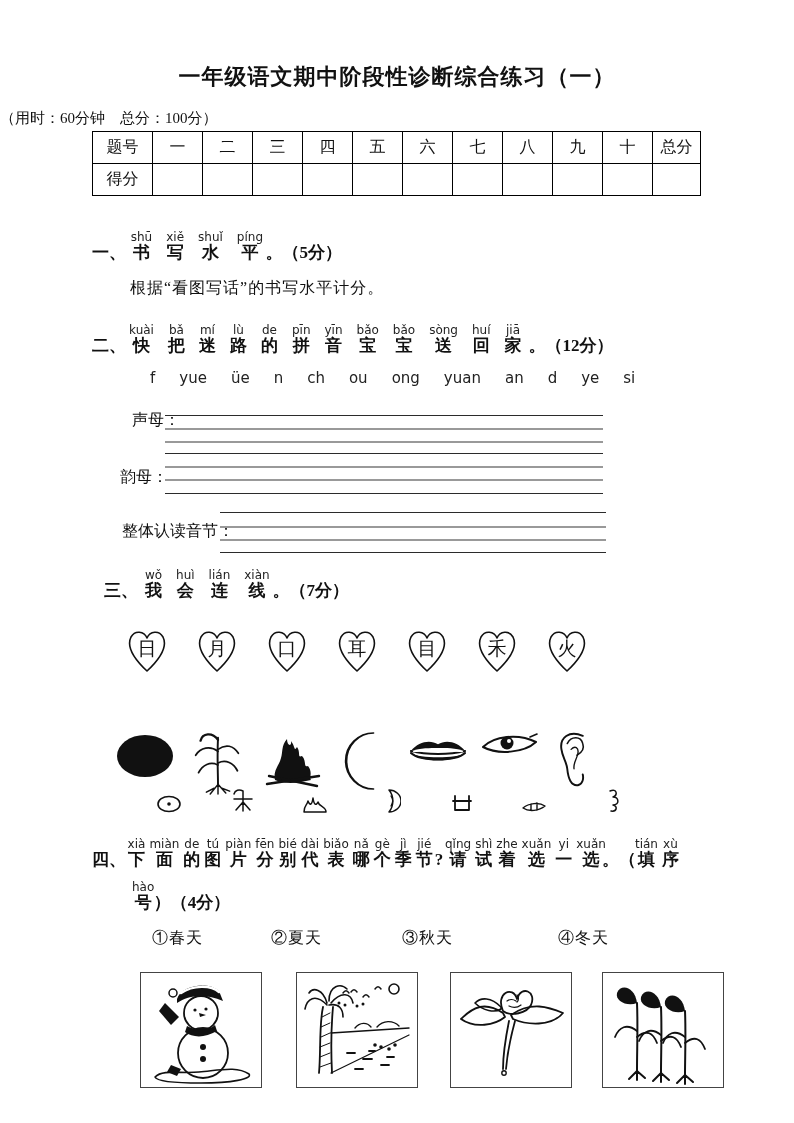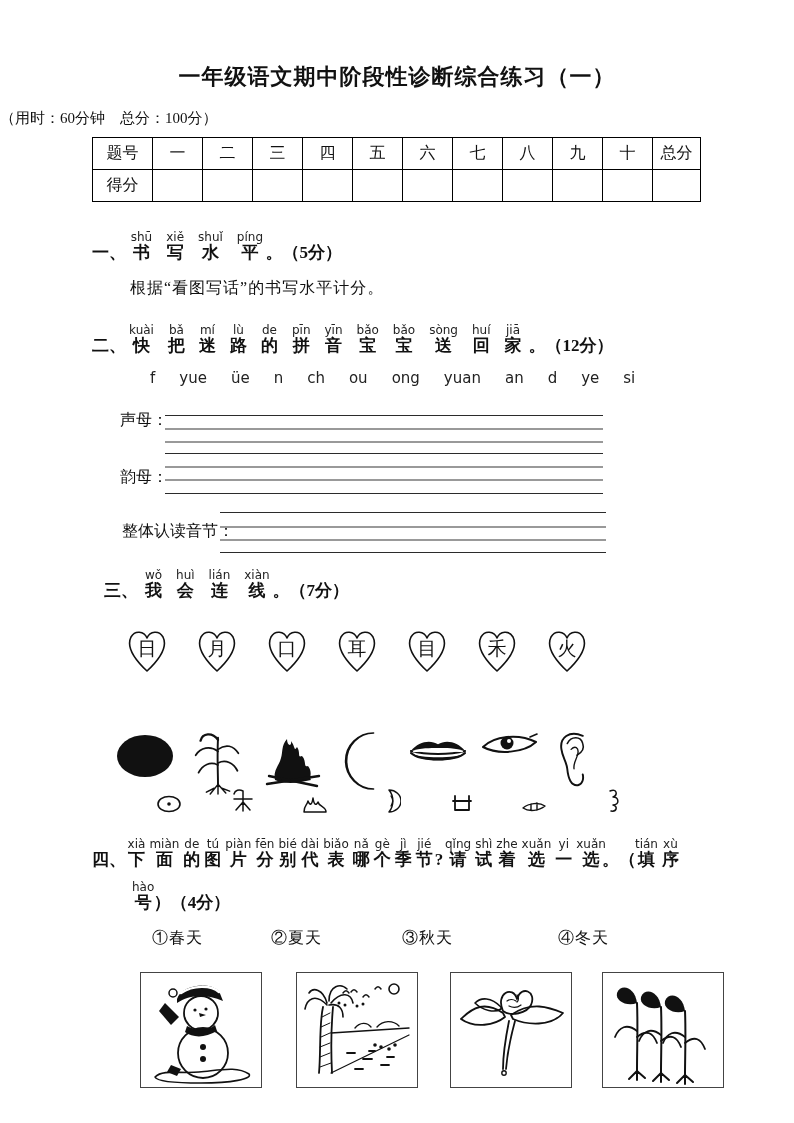--- a/index.html
+++ b/index.html
@@ -11,21 +11,21 @@
   }
   .title {
     position:absolute; top:62px; left:0; width:100%;
     text-align:center; font-size:22px; font-weight:bold; letter-spacing:1px;
   }
   .subtitle {
     position:absolute; top:109px; left:0; width:100%;
     text-align:left; font-size:15px;
   }
   table.score {
-    position:absolute; left:92px; top:137px;
+    position:absolute; left:92px; top:131px;
     border-collapse:collapse; table-layout:fixed;padding-left:12px;
   }
   table.score td {
     border:1px solid #000; height:31px; text-align:center;
     font-size:16px; padding:0; overflow:hidden;
   }
   .heading {
     position:absolute; font-size:17px; font-weight:600;
     white-space:nowrap; line-height:1.05;
   }
@@ -133,21 +133,21 @@
     <span>ch</span>
     <span>ou</span>
     <span>ong</span>
     <span>yuan</span>
     <span>an</span>
     <span>d</span>
     <span>ye</span>
     <span>si</span>
   </div>
 
-  <span class="line-label" style="left:120px; top:410px;">声母：</span>
+  <span class="line-label" style="left:132px; top:410px;">声母：</span>
   <span class="line-label" style="left:120px; top:467px;">韵母：</span>
   <span class="line-label" style="left:122px; top:521px;">整体认读音节：</span>
 
   <div class="wline dark" style="left:165px; top:415px; width:438px;"></div>
   <div class="wline gray" style="left:165px; top:428px; width:438px;"></div>
   <div class="wline gray" style="left:165px; top:441px; width:438px;"></div>
   <div class="wline dark" style="left:165px; top:453px; width:438px;"></div>
   <div class="wline gray" style="left:165px; top:466px; width:438px;"></div>
   <div class="wline gray" style="left:165px; top:479px; width:438px;"></div>
   <div class="wline dark" style="left:165px; top:493px; width:438px;"></div>

